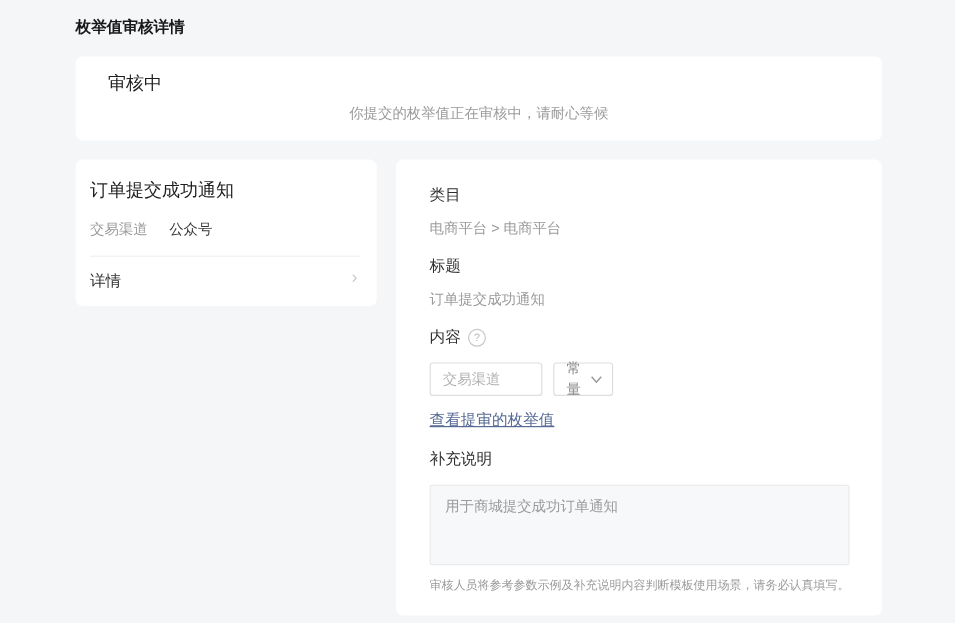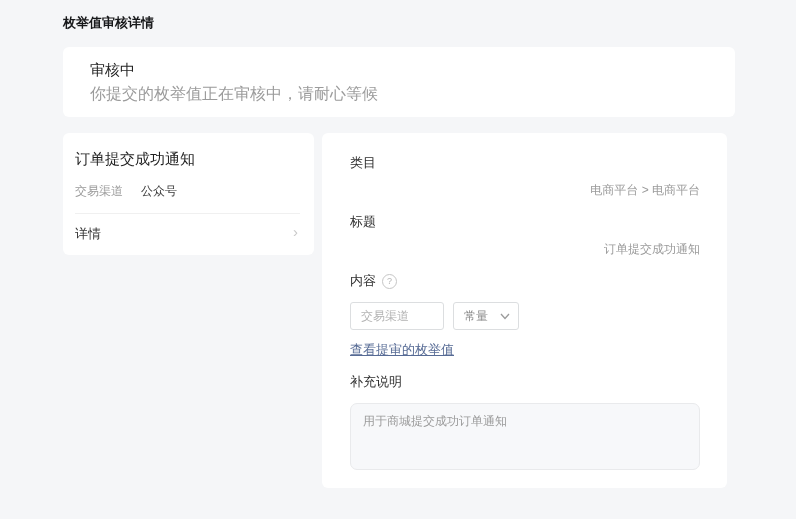--- a/index.html
+++ b/index.html
@@ -14,23 +14,23 @@
 
   .page-title {
     font-size: 13px; font-weight: 600; color: #17181a;
     line-height: 28px; margin: 0 0 10px 0;
   }
 
   .card { background: #ffffff; border-radius: 6px; box-sizing: border-box; }
 
   .status-card { width: 672px; height: 70px; padding: 13px 27px; }
   .status-title { font-size: 15px; font-weight: 400; color: #1f1f1f; line-height: 20px; }
-  .status-desc  { font-size: 16px; color: #9b9b9b; margin-top: 6px; line-height: 16px; }
+  .status-desc  { font-size: 12px; color: #9b9b9b; margin-top: 6px; line-height: 16px; text-align: center; }
 
-  .columns { display: flex; gap: 8px; margin-top: 16px; align-items: flex-start; }
+  .columns { display: flex; gap: 16px; margin-top: 16px; align-items: flex-start; }
 
   
   .template-card { width: 251px; padding: 16px 14px 0 12px; }
   .tpl-title { font-size: 15px; font-weight: 500; color: #1f1f1f; line-height: 20px; }
   .tpl-meta  { display: flex; gap: 18px; margin-top: 14px; font-size: 12px; line-height: 16px; }
   .tpl-meta .lab { color: #9b9b9b; }
   .tpl-meta .val { color: #383838; font-weight: 500; }
   .tpl-divider { border: none; border-top: 1px solid #f0f0f0; margin: 14px 0 0 0; }
   .tpl-detail {
     display: flex; justify-content: space-between; align-items: flex-start;
@@ -38,44 +38,44 @@
   }
   .chev { color: #c9c9c9; font-size: 15px; line-height: 13px; }
 
   
   .review-card { width: 405px; padding: 22px 27px 18px 28px; }
   .field { margin-bottom: 16px; }
   .f-label {
     font-size: 13px; font-weight: 500; color: #2e2e2e;
     line-height: 16px; display: flex; align-items: center; gap: 6px;
   }
-  .f-value { font-size: 12px; color: #9b9b9b; margin-top: 12px; line-height: 15px; text-align: right; }
+  .f-value { font-size: 12px; color: #9b9b9b; margin-top: 12px; line-height: 15px; }
   .help {
     width: 13px; height: 13px; border: 1px solid #c6c6c6; border-radius: 50%;
     color: #b5b5b5; font-size: 9px; font-weight: 400;
     display: inline-flex; align-items: center; justify-content: center;
   }
   .param-row { display: flex; gap: 9px; margin-top: 13px; }
   .p-box {
     box-sizing: border-box; height: 28px;
     border: 1px solid #dcdee0; border-radius: 3px;
     padding: 0 10px; font-size: 12px; color: #b3b3b3;
     background: #ffffff; font-family: "Liberation Sans", sans-serif;
   }
   input.p-box { outline: none; }
   .p-name { width: 94px; }
   .p-select {
-    width: 66px; display: flex; align-items: center; justify-content: space-between;
+    width: 50px; display: flex; align-items: center; justify-content: space-between;
     color: #8a8a8a; padding: 0 8px 0 10px; cursor: pointer;
   }
   .p-example { width: 171px; }
   .view-link { display: inline-block; margin-top: 12px; font-size: 13px; color: #576b95; cursor: pointer; line-height: 16px; text-decoration: underline; }
   .note-box {
     display: block; box-sizing: border-box; width: 350px; height: 67px;
-    background: #f7f8fa; border: 1px solid #e9eaec; border-radius: 7px;
+    background: #f7f8fa; border: 1px solid #e9eaec; border-radius: 2px;
     padding: 9px 12px; font-size: 12px; color: #9b9b9b;
     resize: none; outline: none; line-height: 16px;
     font-family: "Liberation Sans", sans-serif; margin-top: 13px;
   }
   .hint { margin-top: 11px; font-size: 10px; color: #9b9b9b; white-space: nowrap; line-height: 13px; }
 
   .chevron-svg { display: inline-block; }
 </style>
 </head>
 <body>
@@ -131,17 +131,18 @@
                 </svg>
             </span>
           </div>
         </div>
         <a class="view-link">查看提审的枚举值</a>
       </div>
 
       <div class="field" style="margin-bottom:0">
         <div class="f-label">补充说明</div>
         <textarea class="note-box" readonly="" style="">用于商城提交成功订单通知</textarea>
+        <div class="hint">审核人员将参考参数示例及补充说明内容判断模板使用场景，请务必认真填写。</div>
       </div>
 
     </div>
   </div>
 </div>
 
 </body></html>

